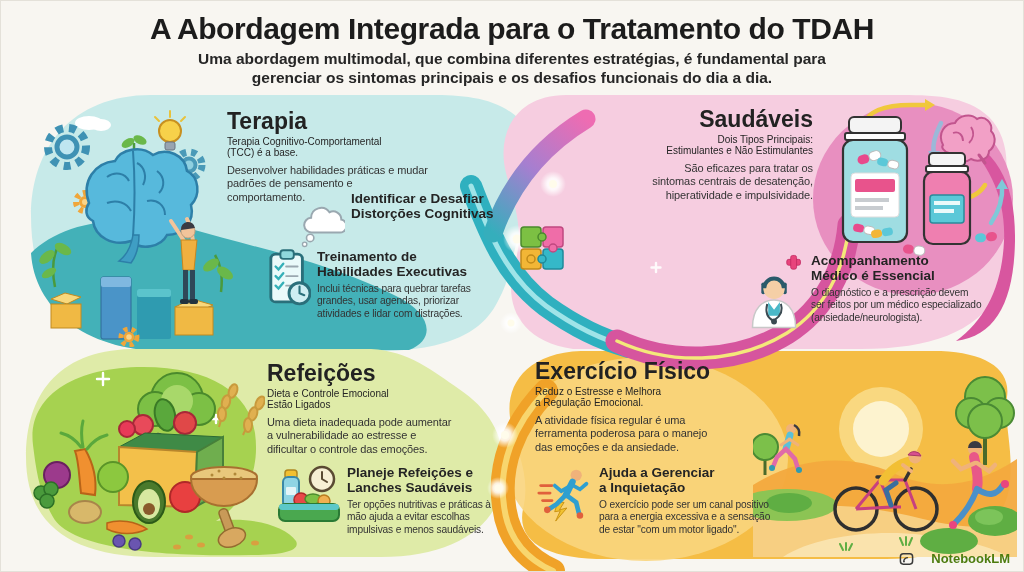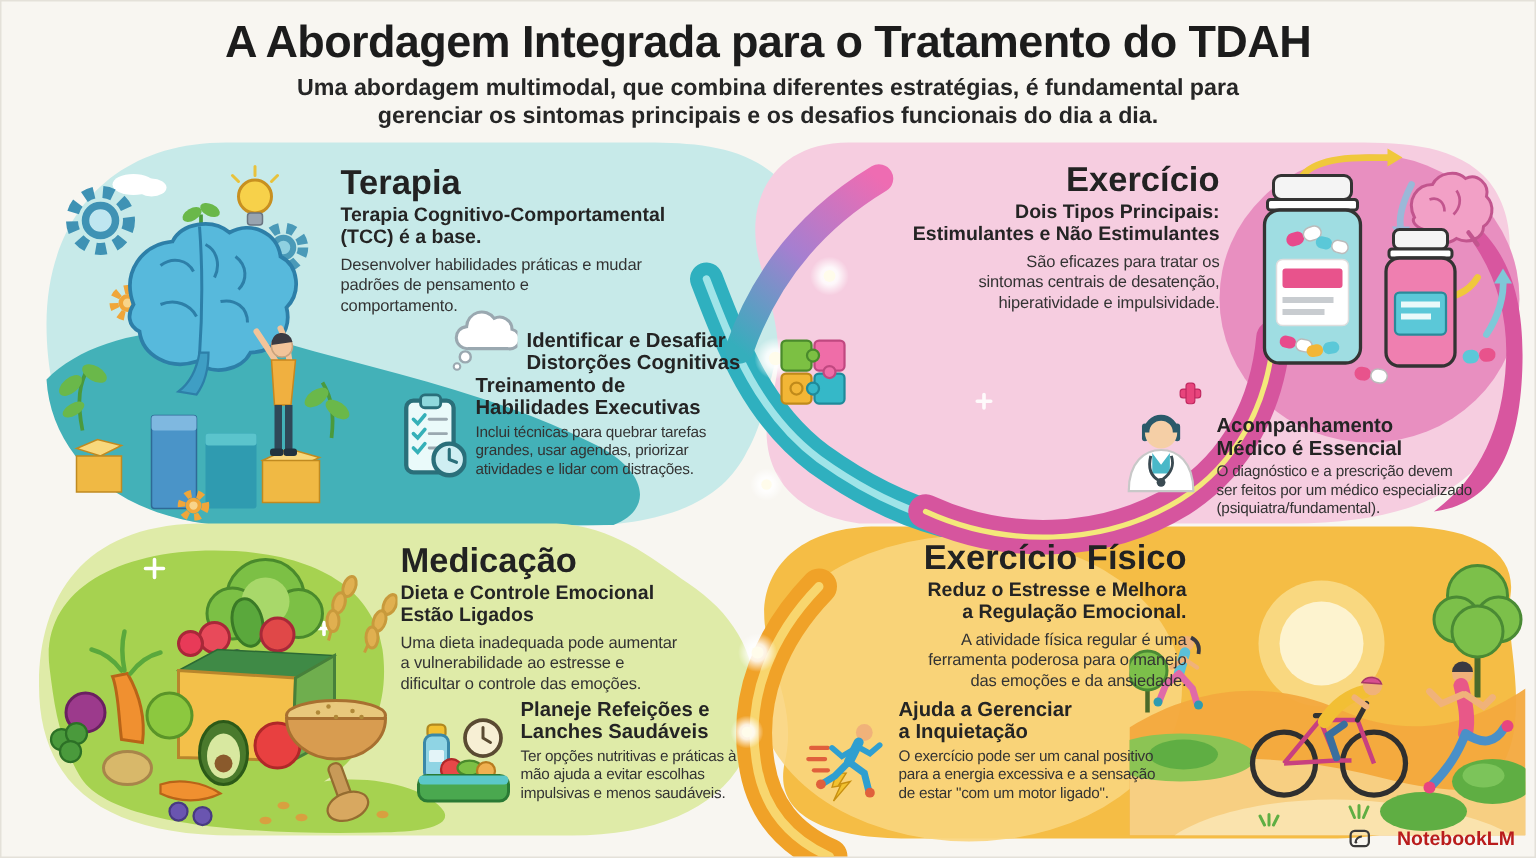--- a/index.html
+++ b/index.html
@@ -5,43 +5,43 @@
   html,body{margin:0;padding:0;background:#fff}
   .canvas{position:relative;width:1024px;height:572px;background:#f8f6f1;overflow:hidden;
           font-family:"Liberation Sans","DejaVu Sans",sans-serif;color:#242424;border:1px solid #e4e1d9;box-sizing:border-box}
   svg.bg{position:absolute;left:0;top:0;z-index:0}
   .illus{position:absolute;z-index:2}
   .hdr{position:absolute;top:11px;left:0;width:100%;text-align:center;z-index:3}
   .hdr h1{margin:0;font-size:30px;font-weight:800;letter-spacing:-.4px;color:#1c1c1c}
   .hdr .sub{margin:4px 0 16px;font-size:15.5px;font-weight:600;line-height:1.2;color:#262626;white-space:pre-line}
   .tx{position:absolute;z-index:3}
   .tx h2{margin:0;font-size:23px;font-weight:800;line-height:1.05;color:#222}
-  .tx h3{margin:3px 0 0;font-size:13px;font-weight:700;line-height:1.13;white-space:pre-line;color:#242424}
+  .tx h3{margin:3px 0 0;font-size:10px;font-weight:400;line-height:1.13;white-space:pre-line;color:#242424}
   .tx .body{margin:5px 0 0;font-size:11px;font-weight:500;line-height:1.25;white-space:pre-line;color:#333;letter-spacing:-.1px}
-  .item{position:absolute;display:flex;gap:6px;z-index:3;align-items:flex-end}
+  .item{position:absolute;display:flex;gap:6px;z-index:3;align-items:flex-start}
   .item .txt{flex:1}
   .item h4{margin:0;font-size:13.5px;font-weight:800;line-height:1.13;white-space:pre-line;color:#242424}
   .item p{margin:3px 0 0;font-size:10.2px;font-weight:500;line-height:1.24;white-space:pre-line;color:#333;letter-spacing:-.15px}
   .right{text-align:right}
-  .center{text-align:right}
+  .center{text-align:left}
   
   .tx-terapia{left:226px;top:108px;width:278px}
   .it-terapia0{left:300px;top:190px;width:230px}
   .it-terapia0 .icn{margin-top:12px}
   .it-terapia1{left:266px;top:248px;width:244px}
   .tx-medicacao{left:540px;top:106px;width:272px}
   .it-medicacao0{left:518px;top:220px;width:236px}
   .it-medicacao0 .icn{margin-top:4px}
   .it-medicacao1{left:746px;top:252px;width:268px}
   .tx-nutricao{left:266px;top:360px;width:245px}
   .it-nutricao0{left:276px;top:464px;width:250px}
   .tx-exercicio{left:534px;top:358px;width:256px}
   .it-exercicio0{left:536px;top:464px;width:262px}
   .ftr{position:absolute;right:13px;bottom:5px;display:flex;align-items:center;gap:17px;
-       font-size:13px;font-weight:600;color:#b91c1c;z-index:3}
+       font-size:13px;font-weight:600;color:#4d7c0f;z-index:3}
 </style>
 </head>
 <body>
 
 <div class="canvas">
 
   <svg class="bg" width="1024" height="572" viewBox="0 0 1024 572">
     <defs>
       <radialGradient id="glow">
         <stop offset="0" stop-color="#ffffff"></stop>
@@ -262,21 +262,21 @@
         <rect x="90" y="148" width="11" height="9" rx="4.5" fill="#e8538c"></rect>
         <rect x="101" y="148" width="11" height="9" rx="4.5" fill="#fff" stroke="#bbb"></rect>
       </g>
     <g transform="rotate(-6 170 140)">
         <rect x="162" y="136" width="11" height="9" rx="4.5" fill="#5bc8d8"></rect>
         <rect x="173" y="136" width="11" height="9" rx="4.5" fill="#e8538c"></rect>
       </g>
   </svg>
 
   <div class="tx tx-medicacao right">
-    <h2>Exercício</h2>
+    <h2>Saudáveis</h2>
     <h3>Dois Tipos Principais:
 Estimulantes e Não Estimulantes</h3>
     <p class="body">São eficazes para tratar os
 sintomas centrais de desatenção,
 hiperatividade e impulsividade.</p>
   </div>
 
   <div class="item it-medicacao0">
     <svg class="icn" width="46" height="46" viewBox="0 0 46 46">
       <rect x="2" y="2" width="20" height="20" rx="3" fill="#7cc043" stroke="#4a8a2c" stroke-width="1.5"></rect>
@@ -306,21 +306,21 @@
         <path d="M20,52 C18,60 20,66 26,69" stroke="#3a4a52" stroke-width="2" fill="none"></path>
         <path d="M34,52 C36,58 34,64 28,68" stroke="#3a4a52" stroke-width="2" fill="none"></path>
         <circle cx="27" cy="70" r="3" fill="#3a4a52"></circle>
       </g>
     </svg>
     <div class="txt">
       <h4>Acompanhamento
 Médico é Essencial</h4>
       <p>O diagnóstico e a prescrição devem
 ser feitos por um médico especializado
-(psiquiatra/fundamental).</p>
+(ansiedade/neurologista).</p>
     </div>
   </div>
 
   <svg class="illus" style="left:26px;top:356px" width="238" height="198" viewBox="0 0 238 198">
     <g stroke="#c89a3c" stroke-width="2" fill="#e0b050">
       <path d="M192,70 C196,55 200,42 208,30" fill="none"></path>
       <ellipse cx="206" cy="34" rx="4" ry="7" transform="rotate(20 206 34)"></ellipse>
         <ellipse cx="199" cy="45" rx="4" ry="7" transform="rotate(15 199 45)"></ellipse>
         <ellipse cx="195" cy="57" rx="4" ry="7"></ellipse>
       <path d="M216,78 C222,64 228,52 236,42" fill="none"></path>
@@ -377,21 +377,21 @@
     </g>
     <g fill="#d8a040">
         <ellipse cx="162" cy="180" rx="4" ry="2.5"></ellipse>
         <ellipse cx="174" cy="188" rx="4" ry="2.5"></ellipse>
         <ellipse cx="228" cy="186" rx="4" ry="2.5"></ellipse>
         <ellipse cx="150" cy="190" rx="4" ry="2.5"></ellipse>
       </g>
   </svg>
 
   <div class="tx tx-nutricao">
-    <h2>Medicação</h2>
+    <h2>Refeições</h2>
     <h3>Dieta e Controle Emocional
 Estão Ligados</h3>
     <p class="body">Uma dieta inadequada pode aumentar
 a vulnerabilidade ao estresse e
 dificultar o controle das emoções.</p>
   </div>
 
   <div class="item it-nutricao0">
     <svg class="icn" width="64" height="58" viewBox="0 0 64 58">
       <circle cx="45" cy="14" r="12" fill="#f7efd4" stroke="#5a4a32" stroke-width="2.5"></circle>

